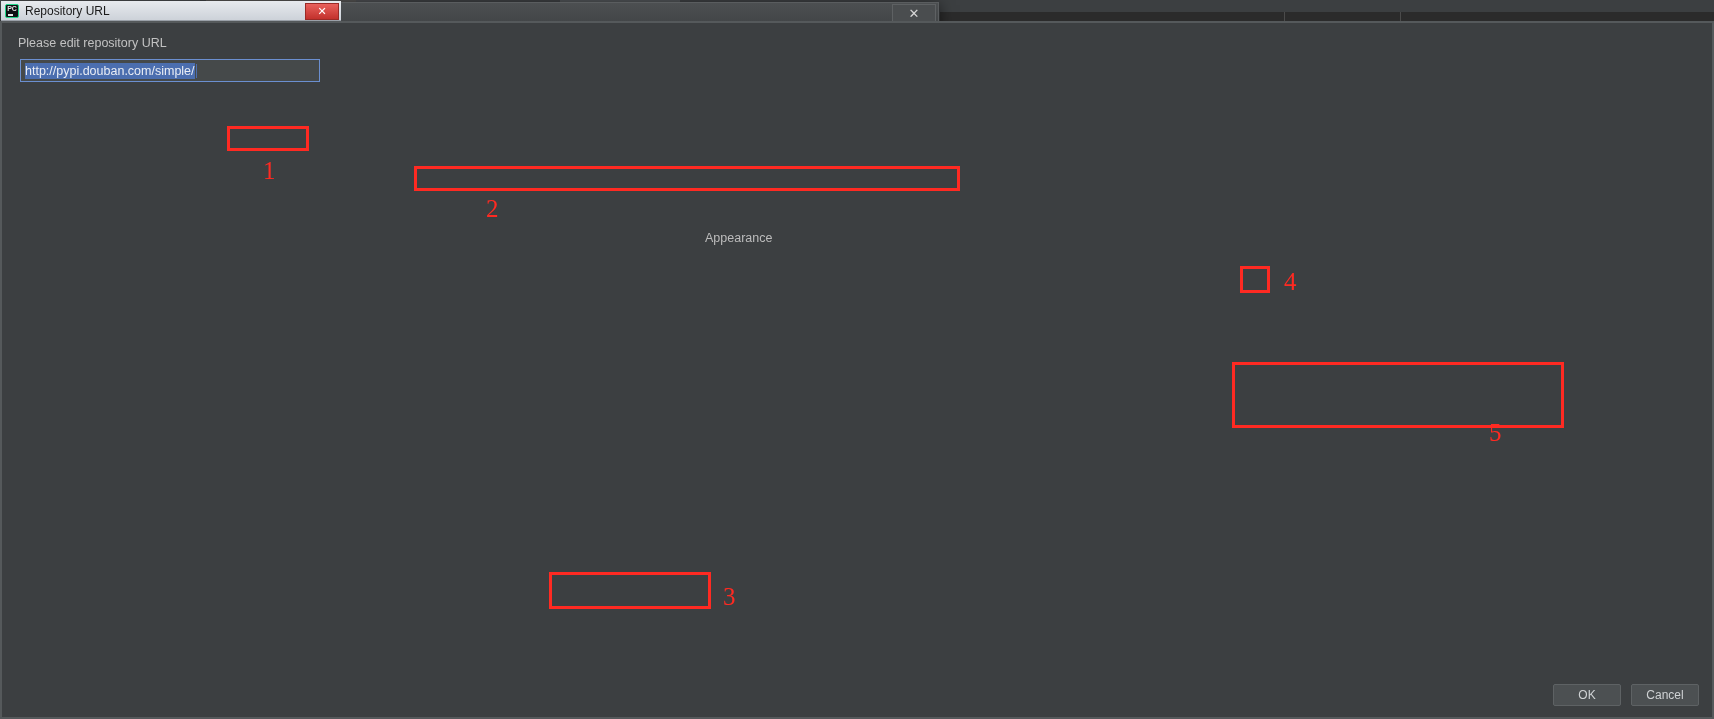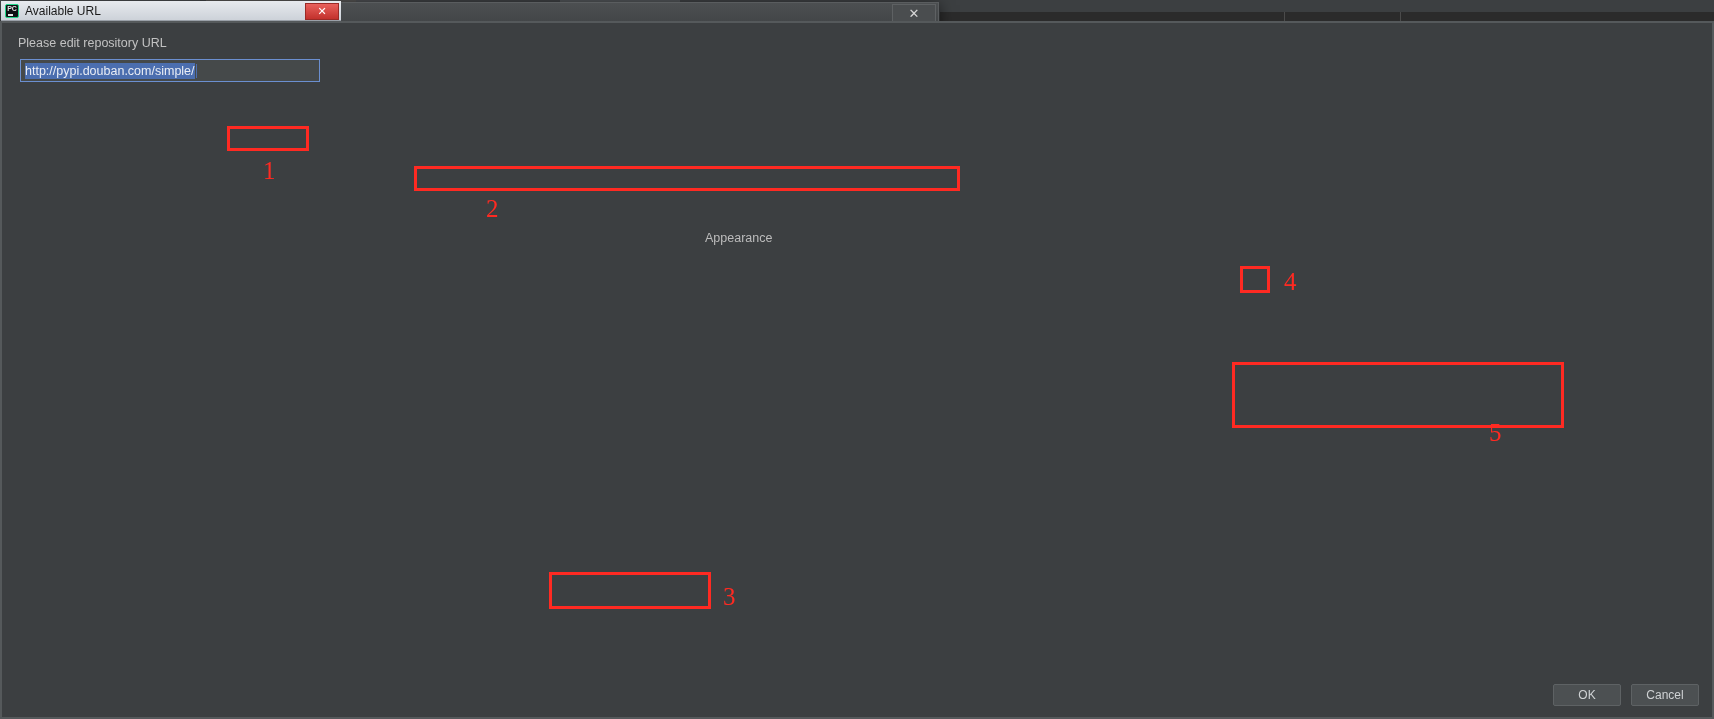--- a/index.html
+++ b/index.html
@@ -568,21 +568,21 @@
       <div class="mr-footer">
         <div class="btn primary">OK</div>
         <div class="btn">Cancel</div>
       </div>
     </div>
   </div>
 
   <div id="repourl">
     <div class="ru-title">
       <span class="pc-icon"></span>
-      <span>Available URL</span>
+      <span>Repository URL</span>
       <span class="win-close red">✕</span>
     </div>
     <div class="ru-body">
       <div class="ru-label">Please edit repository URL</div>
       <div class="ru-input">
         <span>http://pypi.douban.com/simple/</span>
         <span class="ru-caret"></span>
       </div>
       <div class="ru-footer">
         <div class="btn sm">OK</div>

